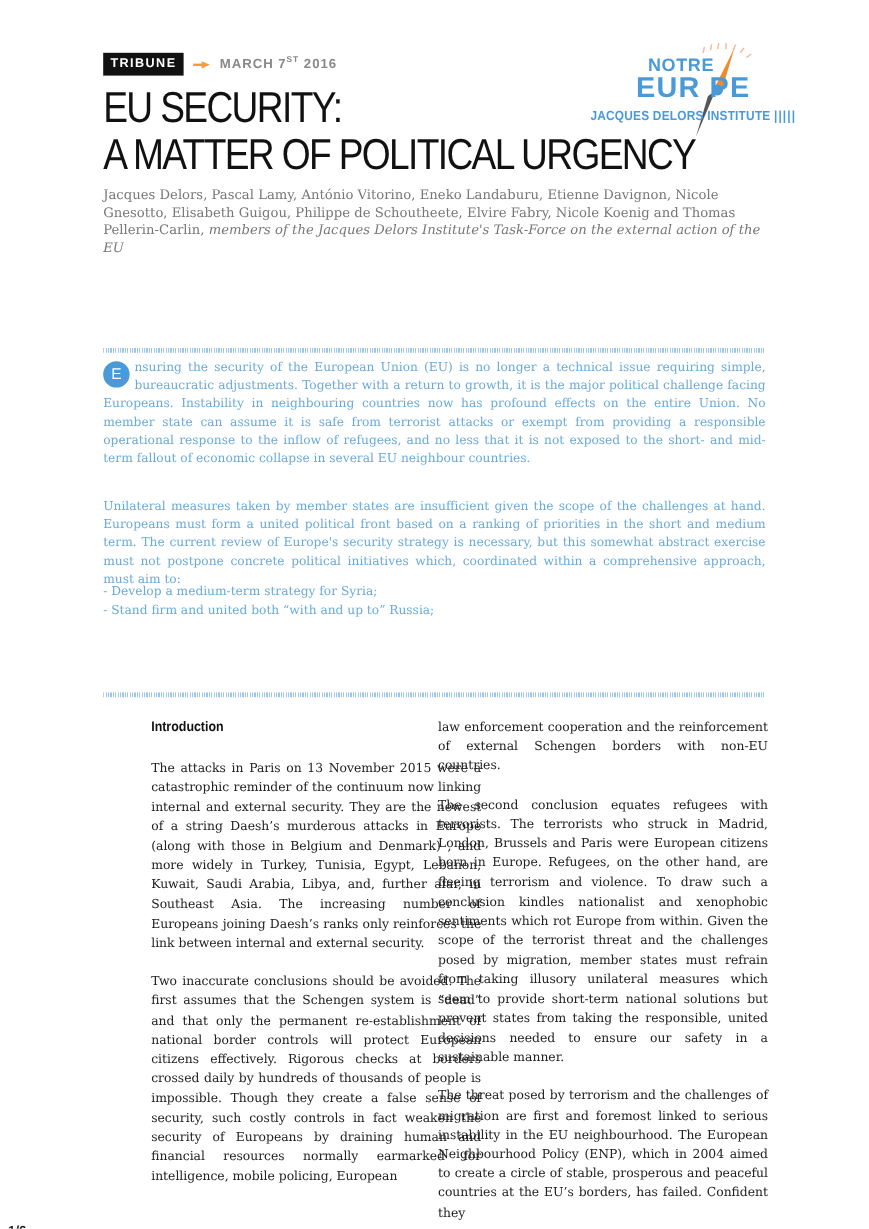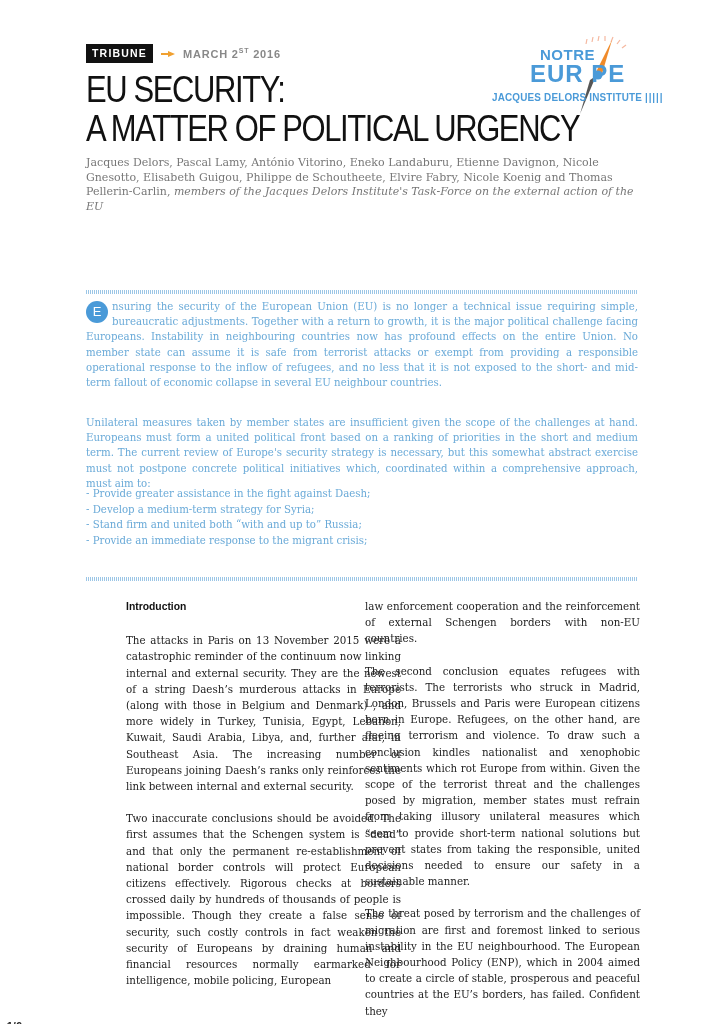--- a/index.html
+++ b/index.html
@@ -45,21 +45,21 @@
   .pager .dash { color:#f0a030; }
 </style>
 </head>
 <body>
 
 <div class="page">
 
   <div class="tag-row">
     <span class="tribune">TRIBUNE</span>
     <span class="date-arrow"></span>
-    <span class="date"><span>MARCH 2</span><sup>ST</sup><span> 2016</span></span>
+    <span class="date"><span>MARCH 7</span><sup>ST</sup><span> 2016</span></span>
   </div>
 
   <div class="title">
     <div>EU SECURITY:</div>
     <div>A MATTER OF POLITICAL URGENCY</div>
   </div>
 
   <div class="logo">
     <svg width="170" height="86" viewBox="0 0 170 86">
       <g stroke="#f5b8a0" stroke-width="1.2">
@@ -88,24 +88,22 @@
 
   <div class="summary" style="top:299px;">
     <p><span class="dropcap">E</span><span>nsuring the security of the European Union (EU) is no longer a technical issue requiring simple, bureaucratic adjustments. Together with a return to growth, it is the major political challenge facing Europeans. Instability in neighbouring countries now has profound effects on the entire Union. No member state can assume it is safe from terrorist attacks or exempt from providing a responsible operational response to the inflow of refugees, and no less that it is not exposed to the short- and mid-term fallout of economic collapse in several EU neighbour countries.</span></p>
   </div>
 
   <div class="summary" style="top:415px;">
     <p>Unilateral measures taken by member states are insufficient given the scope of the challenges at hand. Europeans must form a united political front based on a ranking of priorities in the short and medium term. The current review of Europe's security strategy is necessary, but this somewhat abstract exercise must not postpone concrete political initiatives which, coordinated within a comprehensive approach, must aim to:</p>
   </div>
 
   <div class="bullets">
-    <div>- Provide greater assistance in the fight against Daesh;</div>
     <div>- Develop a medium-term strategy for Syria;</div>
     <div>- Stand firm and united both “with and up to” Russia;</div>
-    <div>- Provide an immediate response to the migrant crisis;</div>
   </div>
 
   <div class="divider" style="top:577px;"></div>
 
   <div class="col col-left">
     <div class="section-head">Introduction</div>
     <p>The attacks in Paris on 13 November 2015 were a catastrophic reminder of the continuum now linking internal and external security. They are the newest of a string Daesh’s murderous attacks in Europe (along with those in Belgium and Denmark) , and more widely in Turkey, Tunisia, Egypt, Lebanon, Kuwait, Saudi Arabia, Libya, and, further afar, in Southeast Asia. The increasing number of Europeans joining Daesh’s ranks only reinforces the link between internal and external security.</p>
     <p>Two inaccurate conclusions should be avoided. The first assumes that the Schengen system is “dead” and that only the permanent re-establishment of national border controls will protect European citizens effectively. Rigorous checks at borders crossed daily by hundreds of thousands of people is impossible. Though they create a false sense of security, such costly controls in fact weaken the security of Europeans by draining human and financial resources normally earmarked for intelligence, mobile policing, European</p>
   </div>
 

